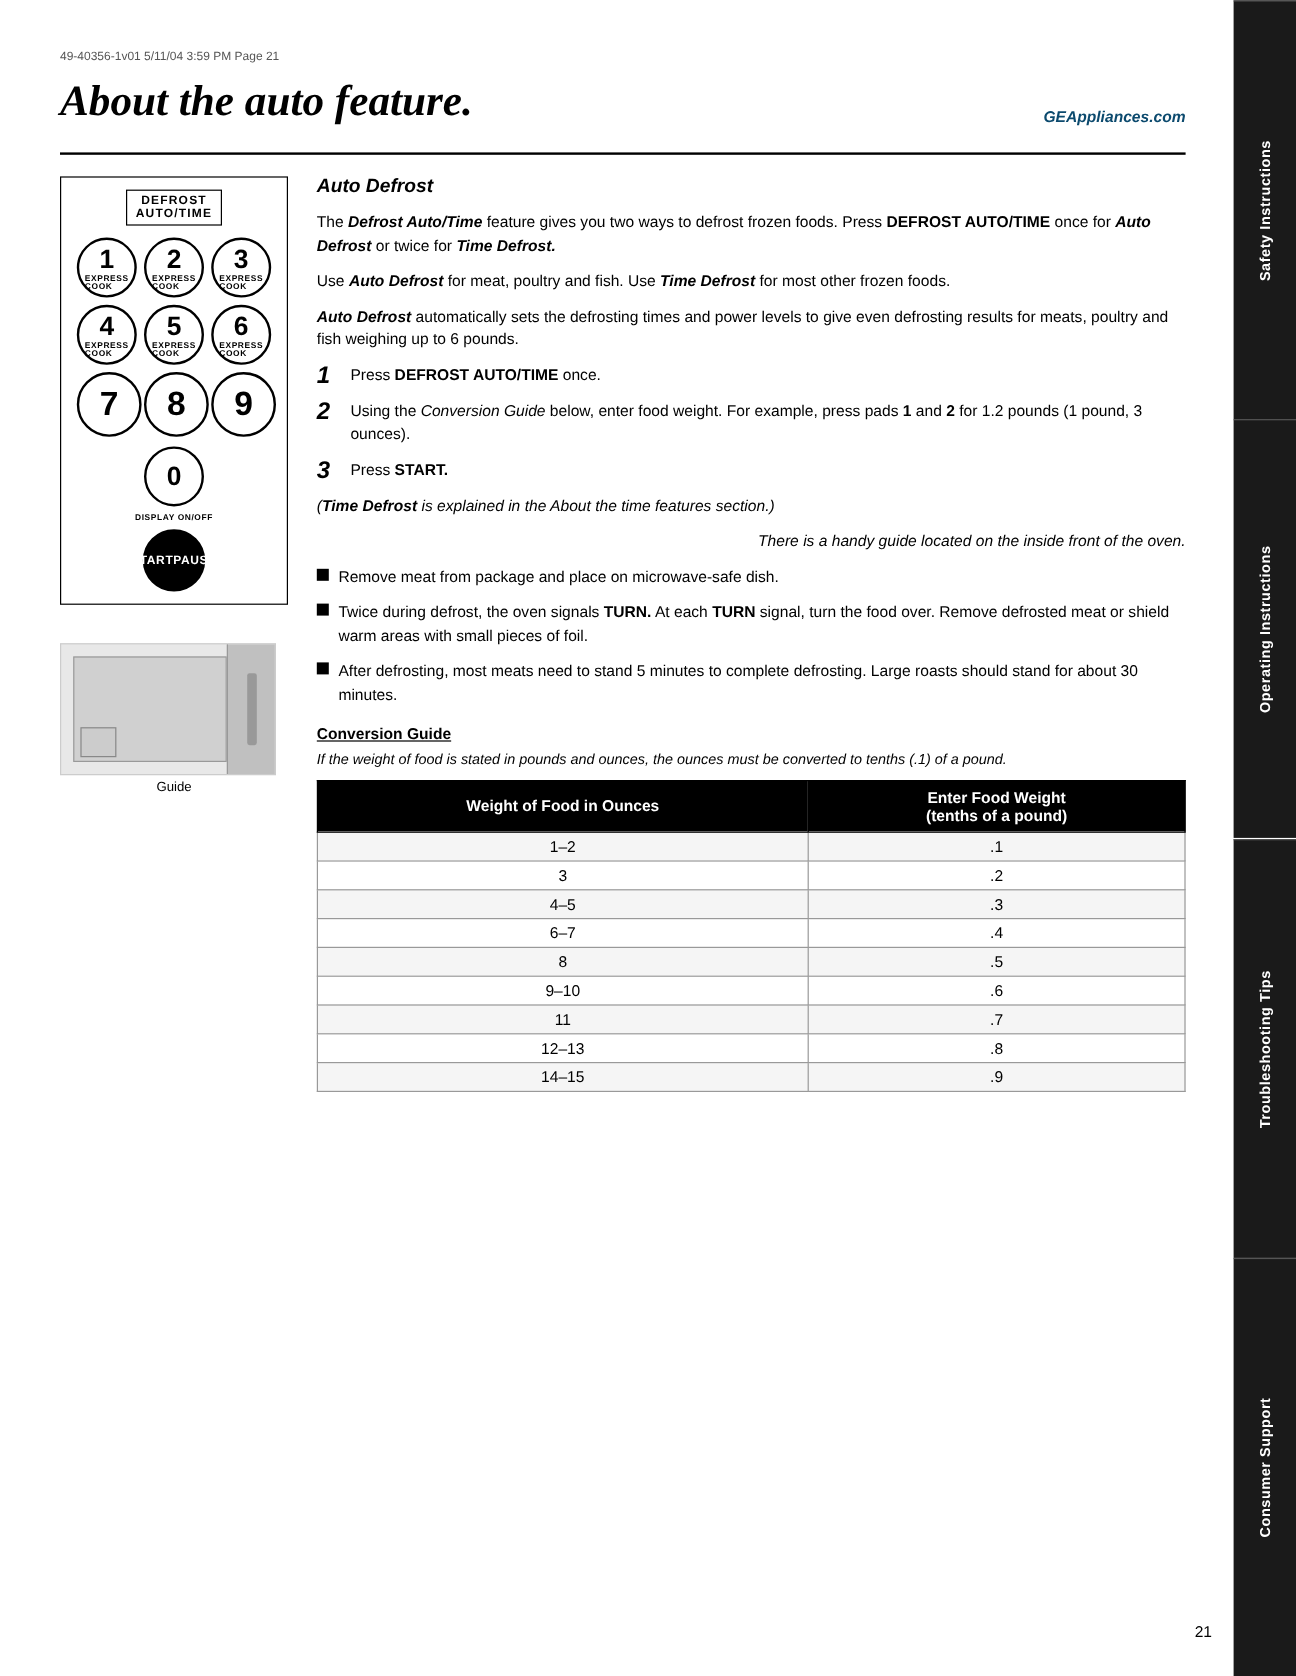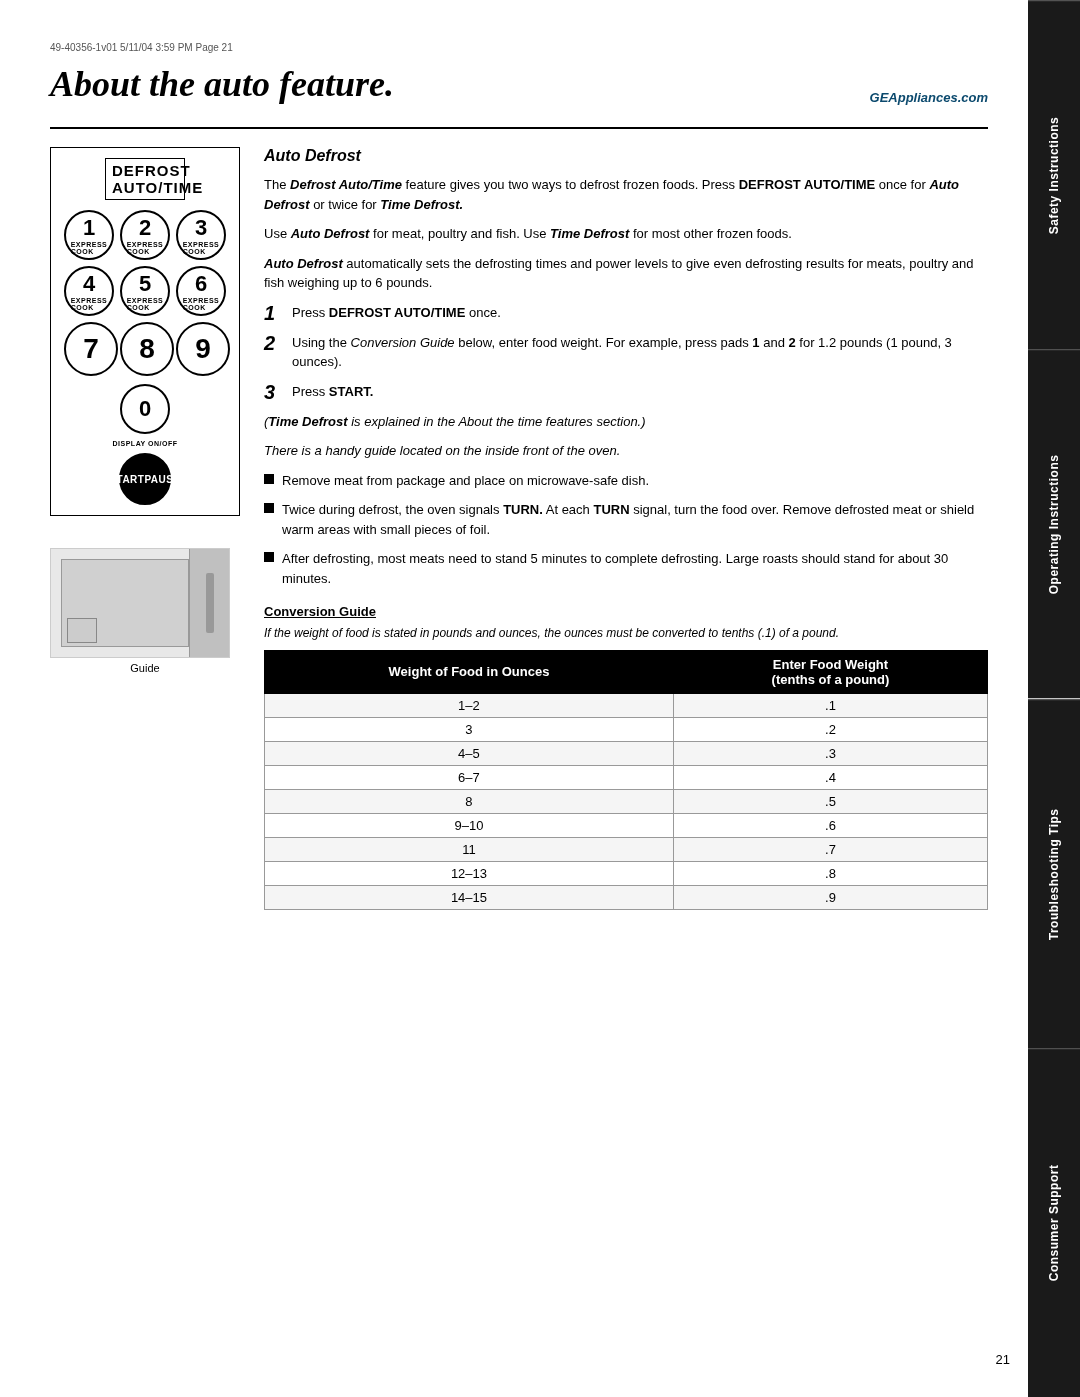--- a/index.html
+++ b/index.html
@@ -108,21 +108,21 @@
     
     .keypad-box {
       border: 1.5px solid #000;
       padding: 10px 8px;
       background: #fff;
       margin-bottom: 20px;
     }
 
     .keypad-label {
       text-align: center;
-      font-size: 15px;
+      font-size: 10px;
       font-weight: bold;
       letter-spacing: 1px;
       border: 1.5px solid #000;
       padding: 3px 6px;
       margin: 0 auto 10px auto;
       width: 80px;
     }
 
     .keypad-grid {
       display: grid;
@@ -316,20 +316,21 @@
       font-size: 13px;
       line-height: 1.5;
     }
 
     
     .italic-note {
       font-size: 13px;
       font-style: italic;
       margin-bottom: 10px;
       line-height: 1.5;
+      text-align: right;
     }
 
     
     .conversion-heading {
       font-size: 13px;
       font-weight: bold;
       text-decoration: underline;
       margin-bottom: 6px;
     }
 

